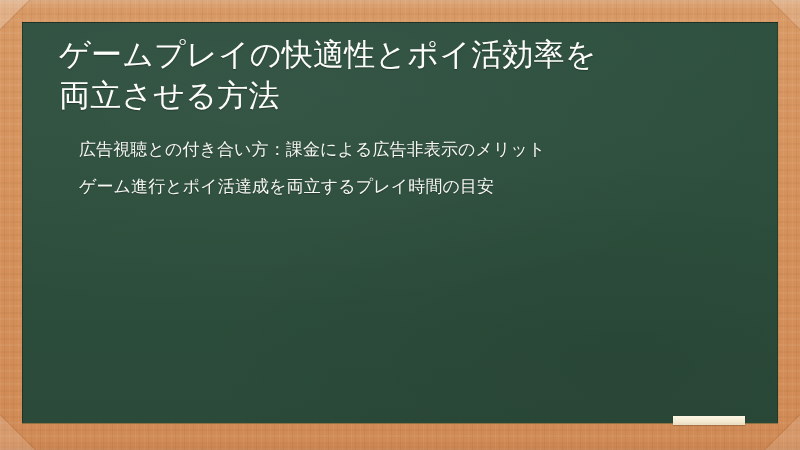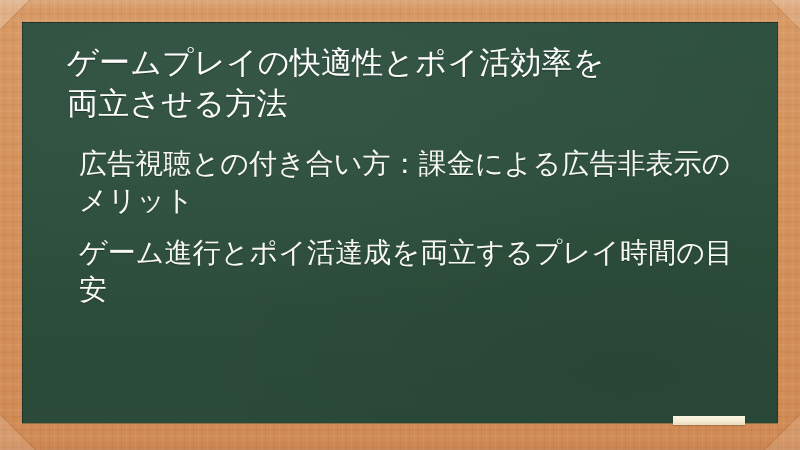--- a/index.html
+++ b/index.html
@@ -106,37 +106,37 @@
     overflow: hidden;
   }
 
   
   .board-title {
     color: #fdfdfb;
     font-size: 31px;
     line-height: 1.32;
     font-weight: 400;
     letter-spacing: 0.2px;
-    margin: 12px;
+    margin: 4px;
     padding-top: 0px;
     text-shadow: 0 1px 1px rgba(0,0,0,0.30);
     white-space: pre-line;
   }
 
   
   .board-list {
     list-style: none;
     margin: 0;
     padding: 0;
     margin-top: 22px;
     padding-left: 24px;
   }
   .board-list li {
     color: #f7f7f4;
-    font-size: 28px;
+    font-size: 17px;
     line-height: 1.32;
     letter-spacing: 0.1px;
     margin-bottom: 15px;
     text-shadow: 0 1px 1px rgba(0,0,0,0.28);
   }
   .board-list li:last-child {
     margin-bottom: 12px;
   }
 
   

